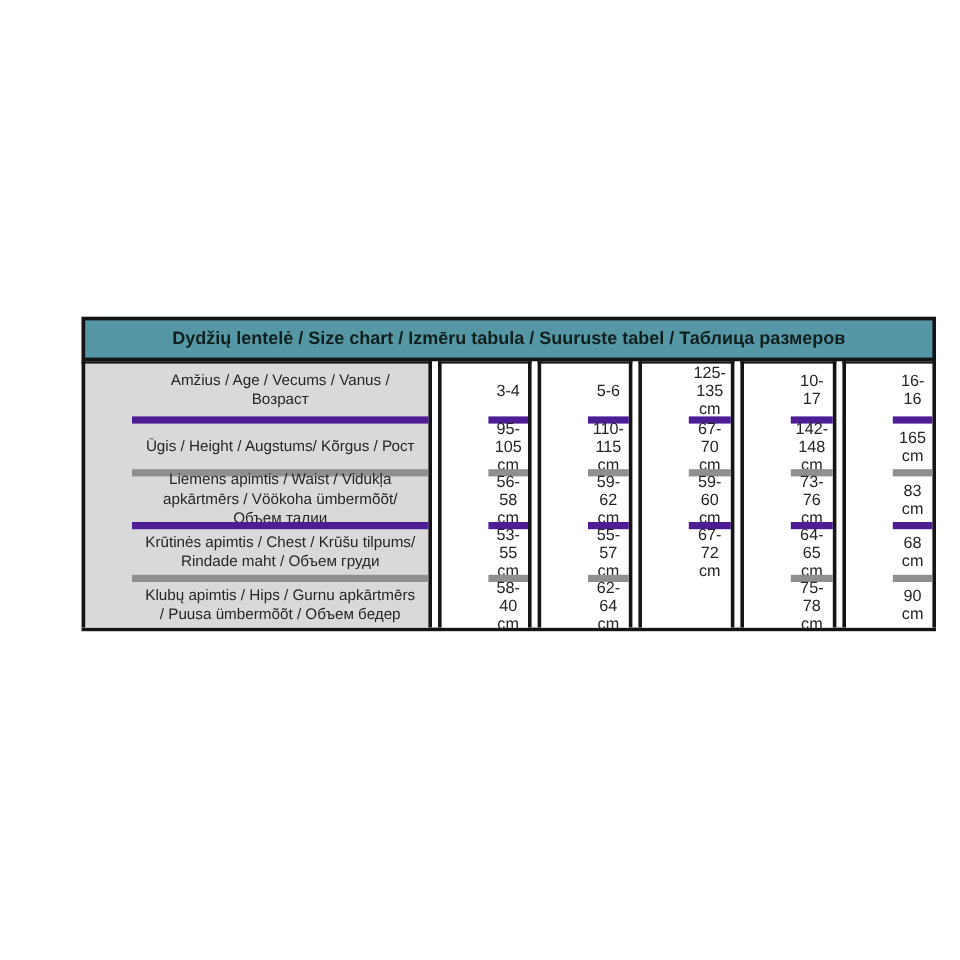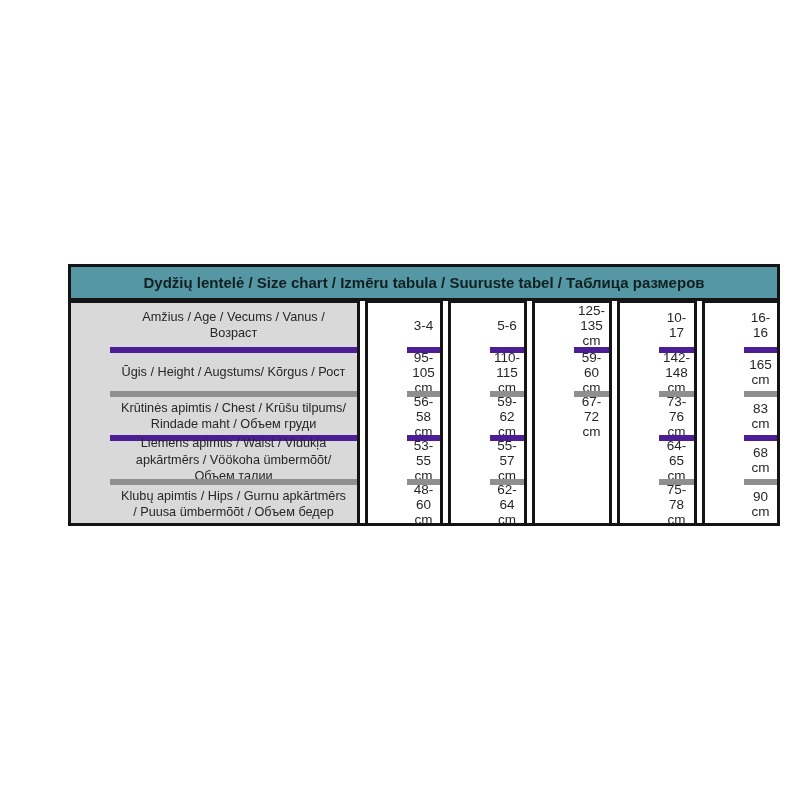--- a/index.html
+++ b/index.html
@@ -76,43 +76,44 @@
 
     <div class="chart-title">
       <span>Dydžių lentelė / Size chart / Izmēru tabula / Suuruste tabel / Таблица размеров</span>
     </div>
 
     <div class="chart-body">
 
       <div class="col col-labels">
         <div class="cell">Amžius / Age / Vecums / Vanus / Возраст</div>
         <div class="cell">Ūgis / Height / Augstums/ Kõrgus / Рост</div>
+        <div class="cell">Liemens apimtis / Waist / Vidukļa apkārtmērs / Vöökoha ümbermõõt/ Объем талии</div>
         <div class="cell">Krūtinės apimtis / Chest / Krūšu tilpums/ Rindade maht / Объем груди</div>
-        <div class="cell">Liemens apimtis / Waist / Vidukļa apkārtmērs / Vöökoha ümbermõõt/ Объем талии</div>
         <div class="cell">Klubų apimtis / Hips / Gurnu apkārtmērs / Puusa ümbermõõt / Объем бедер</div>
       </div>
 
       <div class="col col-size">
         <div class="cell">3-4</div>
         <div class="cell">95-105 cm</div>
         <div class="cell">56-58 cm</div>
         <div class="cell">53-55 cm</div>
-        <div class="cell">48-60 cm</div>
+        <div class="cell">58-40 cm</div>
       </div>
 
       <div class="col col-size">
         <div class="cell">5-6</div>
         <div class="cell">110-115 cm</div>
         <div class="cell">59-62 cm</div>
         <div class="cell">55-57 cm</div>
         <div class="cell">62-64 cm</div>
       </div>
 
       <div class="col col-size">
         <div class="cell">125-135 cm</div>
+        <div class="cell">67-70 cm</div>
         <div class="cell">59-60 cm</div>
         <div class="cell">67-72 cm</div>
       </div>
 
       <div class="col col-size">
         <div class="cell">10-17</div>
         <div class="cell">142-148 cm</div>
         <div class="cell">73-76 cm</div>
         <div class="cell">64-65 cm</div>
         <div class="cell">75-78 cm</div>

